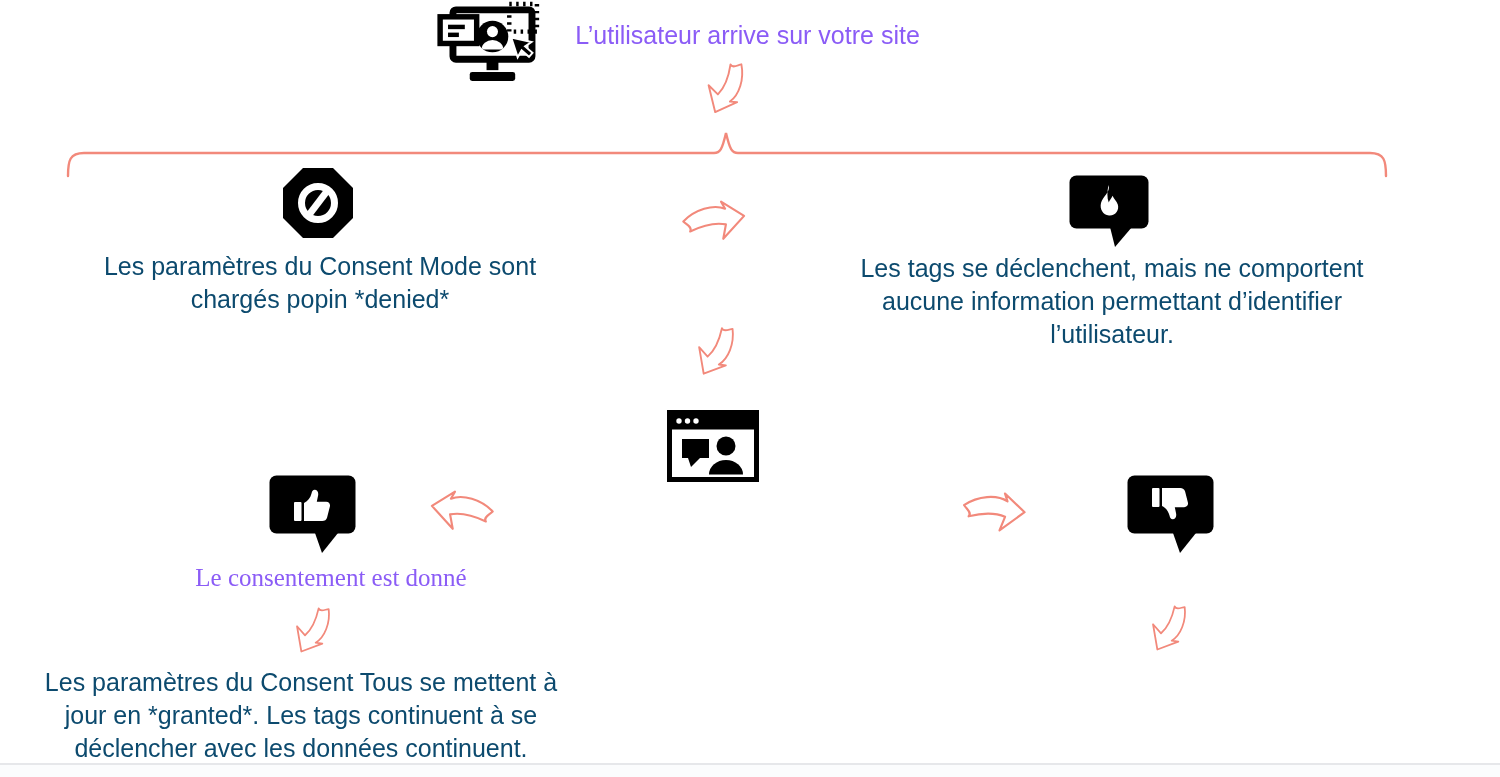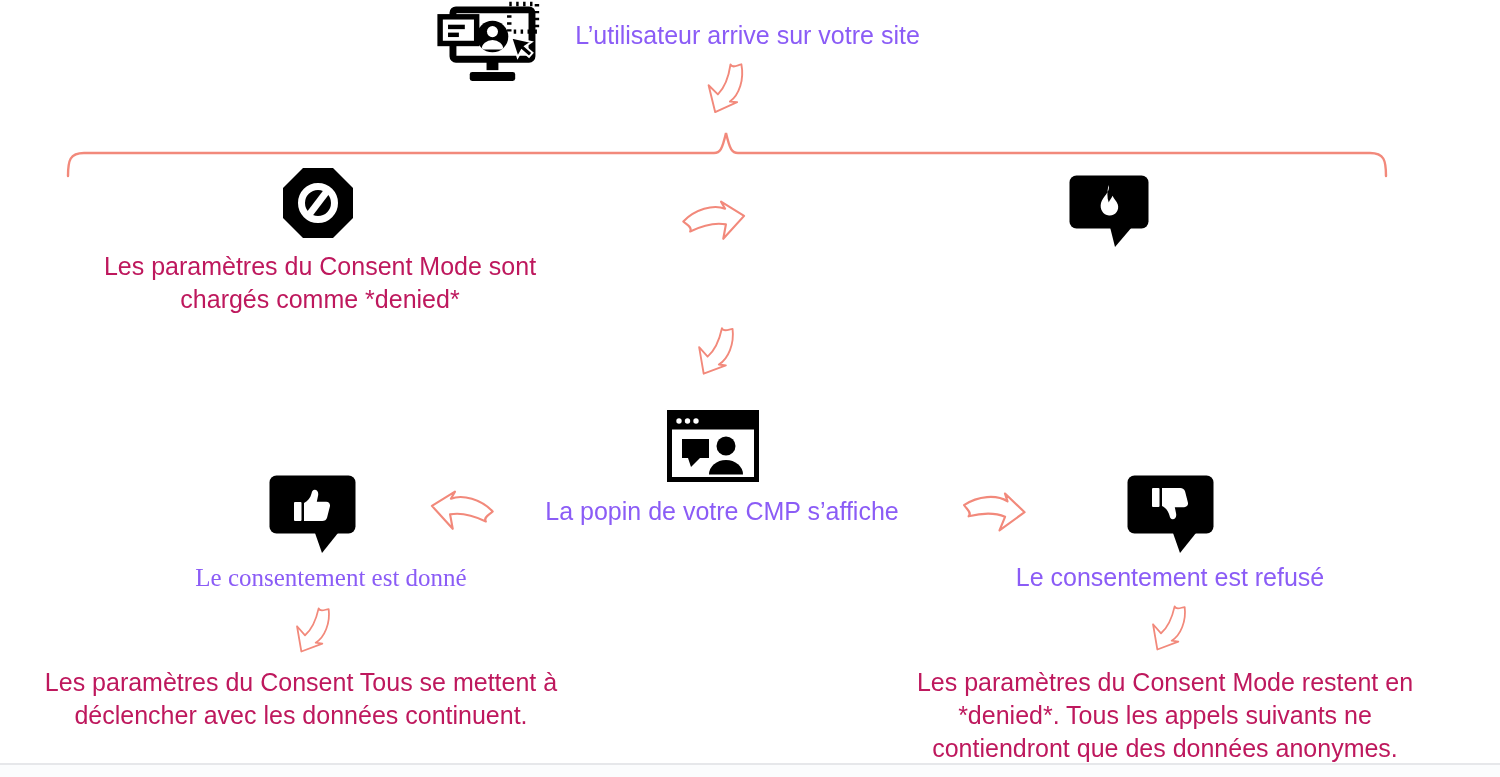--- a/index.html
+++ b/index.html
@@ -6,21 +6,21 @@
   .stage {
     position:relative; width:1500px; height:777px; overflow:hidden;
     background:#ffffff; color:#000;
     font-family:"Liberation Sans", sans-serif;
   }
   .abs { position:absolute; }
   .label {
     position:absolute; font-size:25px; line-height:33px;
     text-align:center; white-space:nowrap; color:#8b5cf6;
   }
-  .lines { position:absolute; font-size:25px; line-height:33px; text-align:center; color:#be185d; }
+  .lines { position:absolute; font-size:25px; line-height:33px; text-align:center; color:#0c4a6e; }
   .lines div { white-space:nowrap; }
   .arrow { position:absolute; }
   svg { display:block; }
   .divider { position:absolute; left:0; width:1500px; }
 </style>
 </head>
 <body>
 
 <div class="stage">
 
@@ -70,35 +70,40 @@
 
   <div class="abs" style="left:282px; top:167px;">
     <svg width="72" height="72" viewBox="0 0 72 72">
       <polygon points="21,1 51,1 71,21 71,51 51,71 21,71 1,51 1,21" fill="#000"></polygon>
       <circle cx="36" cy="36" r="16.5" fill="none" stroke="#fff" stroke-width="7"></circle>
       <line x1="45.5" y1="23.5" x2="26.5" y2="48.5" stroke="#fff" stroke-width="7"></line>
     </svg>
   </div>
   <div class="lines" style="left:70px; top:250px; width:500px;">
     <div>Les paramètres du Consent Mode sont</div>
-    <div>chargés comme *denied*</div>
+    <div>chargés popin *denied*</div>
   </div>
 
   <div class="arrow" style="left:681px; top:199px; transform:rotate(-6deg);">
     <svg width="66" height="45" viewBox="0 0 80 50">
         <use href="#sketch-arrow"></use>
       </svg>
   </div>
 
   <div class="abs" style="left:1068px; top:174px;">
     <svg width="82" height="74" viewBox="0 0 82 74">
       <rect x="1.5" y="1.5" width="79" height="53" rx="7" fill="#000"></rect>
       <polygon points="42,53 64,53 47,73" fill="#000"></polygon>
       <path d="M40.5 11 C 43 18, 34.5 22.5, 33 29 C 31.5 35, 35 41, 41 41.5 C 47.5 42, 51.5 36, 49.8 30.5 C 48.6 26.8, 45.8 25, 44.6 21.8 C 43.6 24.6, 41.4 25.8, 40.8 28.6 C 38.8 23.6, 39.2 17.5, 40.5 11 Z" fill="#fff"></path>
     </svg>
+  </div>
+  <div class="lines" style="left:812px; top:252px; width:600px;">
+    <div>Les tags se déclenchent, mais ne comportent</div>
+    <div>aucune information permettant d’identifier</div>
+    <div>l’utilisateur.</div>
   </div>
 
   <div class="arrow" style="left:684px; top:327px; transform:rotate(122deg) scale(0.9);">
     <svg width="64" height="46" viewBox="0 0 80 50">
         <use href="#sketch-arrow"></use>
       </svg>
   </div>
 
   <div class="abs" style="left:667px; top:410px;">
     <svg width="92" height="72" viewBox="0 0 92 72">
@@ -106,21 +111,20 @@
       <rect x="2.5" y="2.5" width="87" height="17" fill="#000"></rect>
       <circle cx="12" cy="11" r="2.7" fill="#fff"></circle>
       <circle cx="20.5" cy="11" r="2.7" fill="#fff"></circle>
       <circle cx="29" cy="11" r="2.7" fill="#fff"></circle>
       <rect x="15" y="29" width="27" height="19" fill="#000"></rect>
       <polygon points="21,48 33,48 24,57" fill="#000"></polygon>
       <circle cx="59" cy="36" r="9.5" fill="#000"></circle>
       <path d="M42 64.5 a17 14.5 0 0 1 34 0 z" fill="#000"></path>
     </svg>
   </div>
-  <div class="label" style="left:522px; top:495px; width:400px;">La popin de votre CMP s’affiche</div>
 
   <div class="arrow" style="left:429px; top:489px; transform:scale(-1,1) rotate(-6deg);">
     <svg width="66" height="45" viewBox="0 0 80 50">
         <use href="#sketch-arrow"></use>
       </svg>
   </div>
   <div class="arrow" style="left:961px; top:489px; transform:rotate(6deg);">
     <svg width="66" height="45" viewBox="0 0 80 50">
         <use href="#sketch-arrow"></use>
       </svg>
@@ -141,39 +145,34 @@
   <div class="abs" style="left:1126px; top:474px;">
     <svg width="90" height="81" viewBox="0 0 90 81">
       <rect x="1.5" y="1.5" width="86" height="58" rx="7" fill="#000"></rect>
       <polygon points="47,59 70,59 54,79" fill="#000"></polygon>
       <g transform="translate(26,47) scale(1,-1)" fill="#fff">
         <rect x="0" y="14" width="7.5" height="19" rx="1"></rect>
         <path d="M10 33 V15 c4 -2 6.5 -5.5 7.5 -9.5 c0.6 -2.6 1.4 -3.8 3.2 -3.8 c2.6 0 4 2.4 3.4 5.8 l-1.3 6.3 h9.4 c2.6 0 4.3 2.1 3.7 4.6 l-2.8 11 c-0.6 2.3 -2.5 3.6 -4.9 3.6 z"></path>
       </g>
     </svg>
   </div>
-  <div class="label" style="left:970px; top:561px; width:400px;">Le consentement est refusé</div>
 
   <div class="arrow" style="left:282px; top:606px; transform:rotate(122deg) scale(0.88);">
     <svg width="62" height="46" viewBox="0 0 80 50">
         <use href="#sketch-arrow"></use>
       </svg>
   </div>
   <div class="arrow" style="left:1138px; top:604px; transform:rotate(122deg) scale(0.88);">
     <svg width="62" height="46" viewBox="0 0 80 50">
         <use href="#sketch-arrow"></use>
       </svg>
   </div>
 
   <div class="lines" style="left:1px; top:666px; width:600px;">
     <div>Les paramètres du Consent Tous se mettent à</div>
+    <div>jour en *granted*. Les tags continuent à se</div>
     <div>déclencher avec les données continuent.</div>
-  </div>
-  <div class="lines" style="left:865px; top:666px; width:600px;">
-    <div>Les paramètres du Consent Mode restent en</div>
-    <div>*denied*. Tous les appels suivants ne</div>
-    <div>contiendront que des données anonymes.</div>
   </div>
 
   <div class="divider" style="top:763px; height:2px; background:#e6e7ea;"></div>
   <div class="divider" style="top:765px; height:12px; background:#fbfcfd;"></div>
 
 </div>
 
 </body></html>

